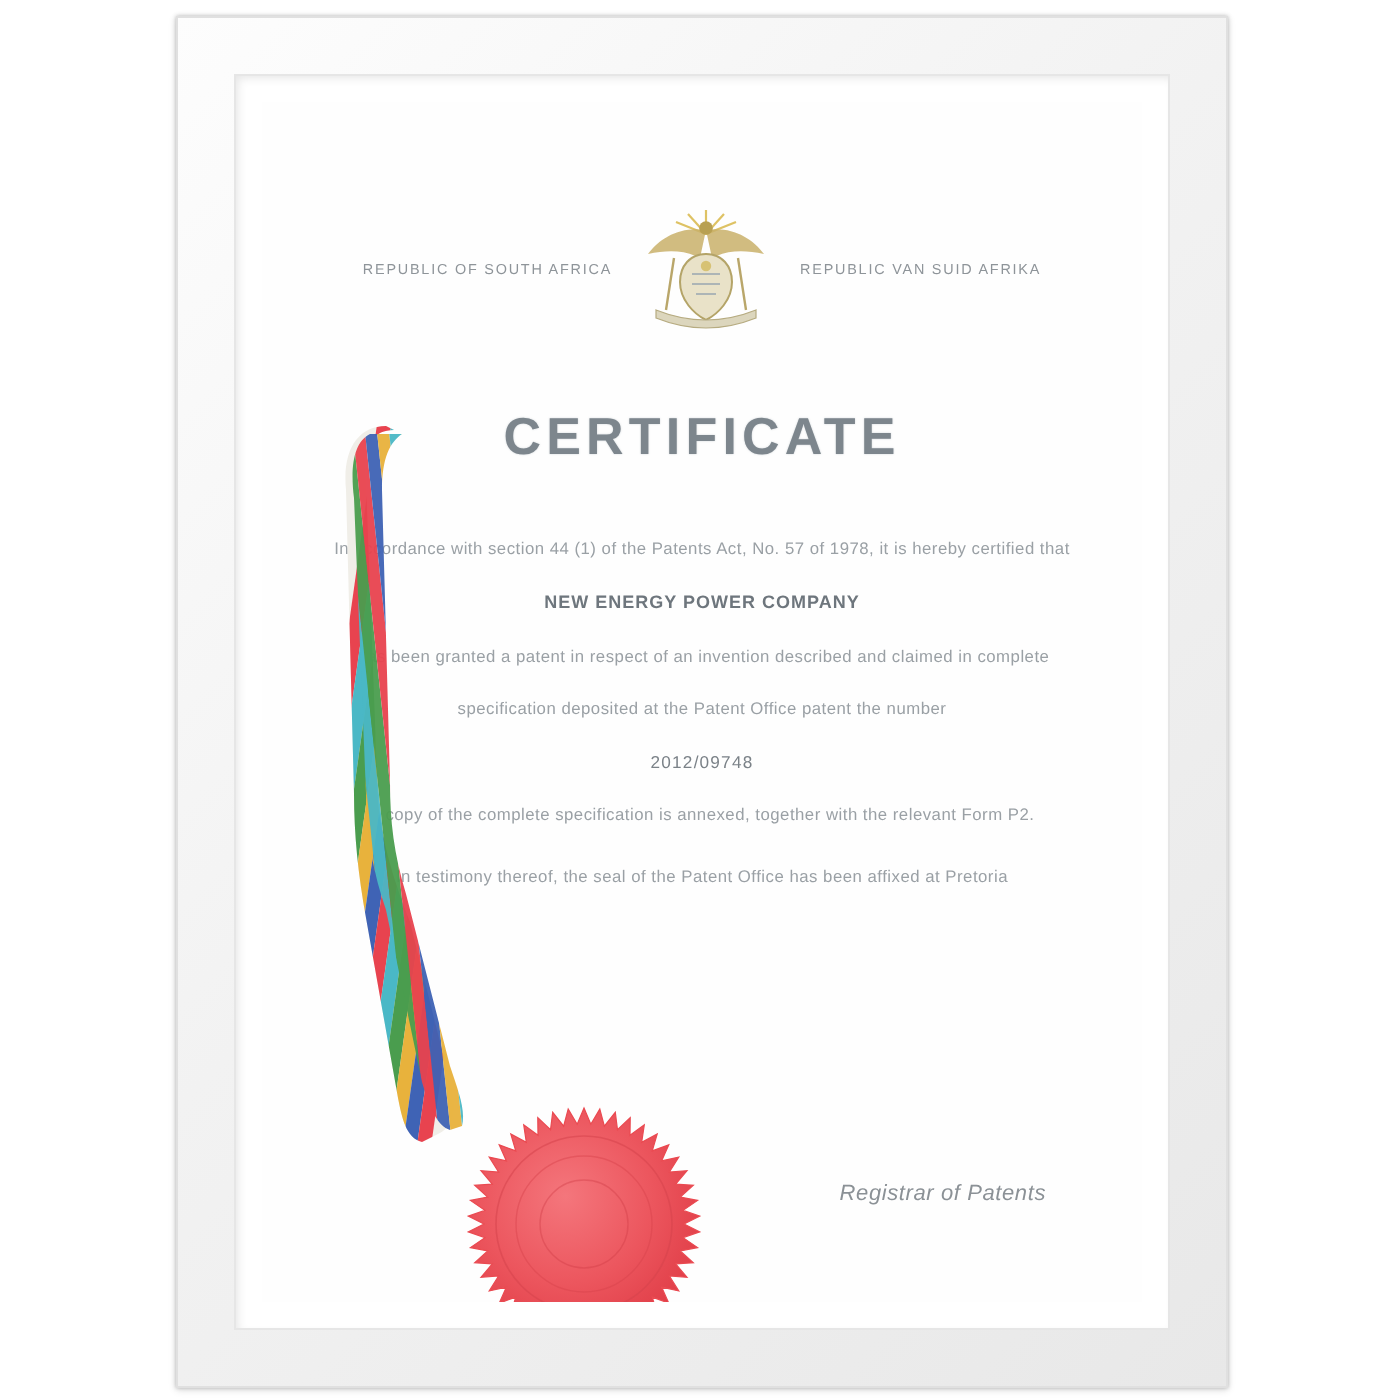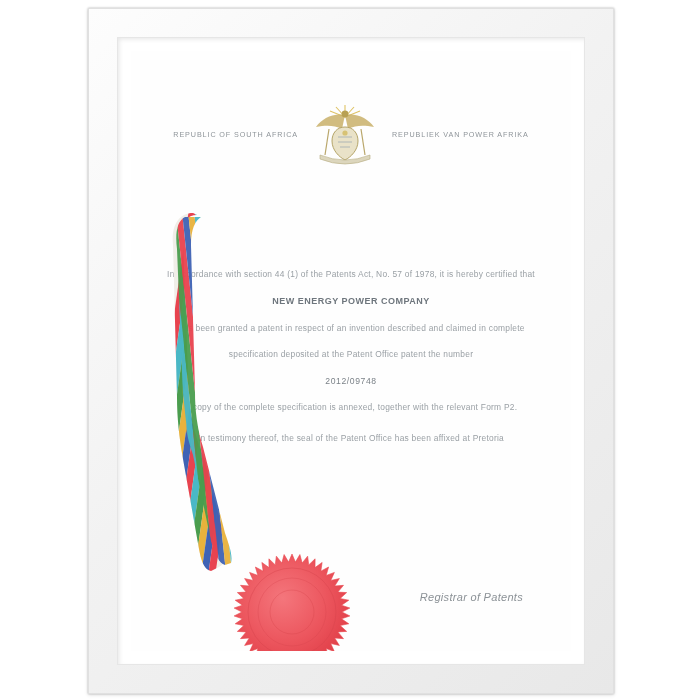--- a/index.html
+++ b/index.html
@@ -222,24 +222,25 @@
                 <path d="M30 34 h14 M30 39 h14 M32 44 h10" stroke="#9aa7b0" stroke-width="1" opacity="0.75"></path>
                 <circle cx="37" cy="30" r="2.6" fill="#d7c274"></circle>
 
                 <line x1="21" y1="26" x2="17" y2="52" stroke="#b9a66a" stroke-width="1.2"></line>
                 <line x1="53" y1="26" x2="57" y2="52" stroke="#b9a66a" stroke-width="1.2"></line>
 
                 <path d="M12 52 Q 37 62, 62 52 L 62 56 Q 37 66, 12 56 Z" fill="#dcd6bd" stroke="#b6ab80" stroke-width="0.6"></path>
               </svg>
             </span>
 
-            <span class="header-text">REPUBLIEK VAN POWER AFRIKA</span>
-          </div>
-
-
+            <span class="header-text">REPUBLIC VAN SUID AFRIKA</span>
+          </div>
+
+
+          <div class="cert-title">CERTIFICATE</div>
 
           <div class="body-block">
             <div class="body-line">In accordance with section 44 (1) of the Patents Act, No. 57 of 1978, it is hereby certified that</div>
             <div class="body-line strong">NEW ENERGY POWER COMPANY</div>
             <div class="body-line">Has been granted a patent in respect of an invention described and claimed in complete</div>
             <div class="body-line">specification deposited at the Patent Office patent the number</div>
             <div class="body-line number">2012/09748</div>
             <div class="body-line">A copy of the complete specification is annexed, together with the relevant Form P2.</div>
           </div>
 

